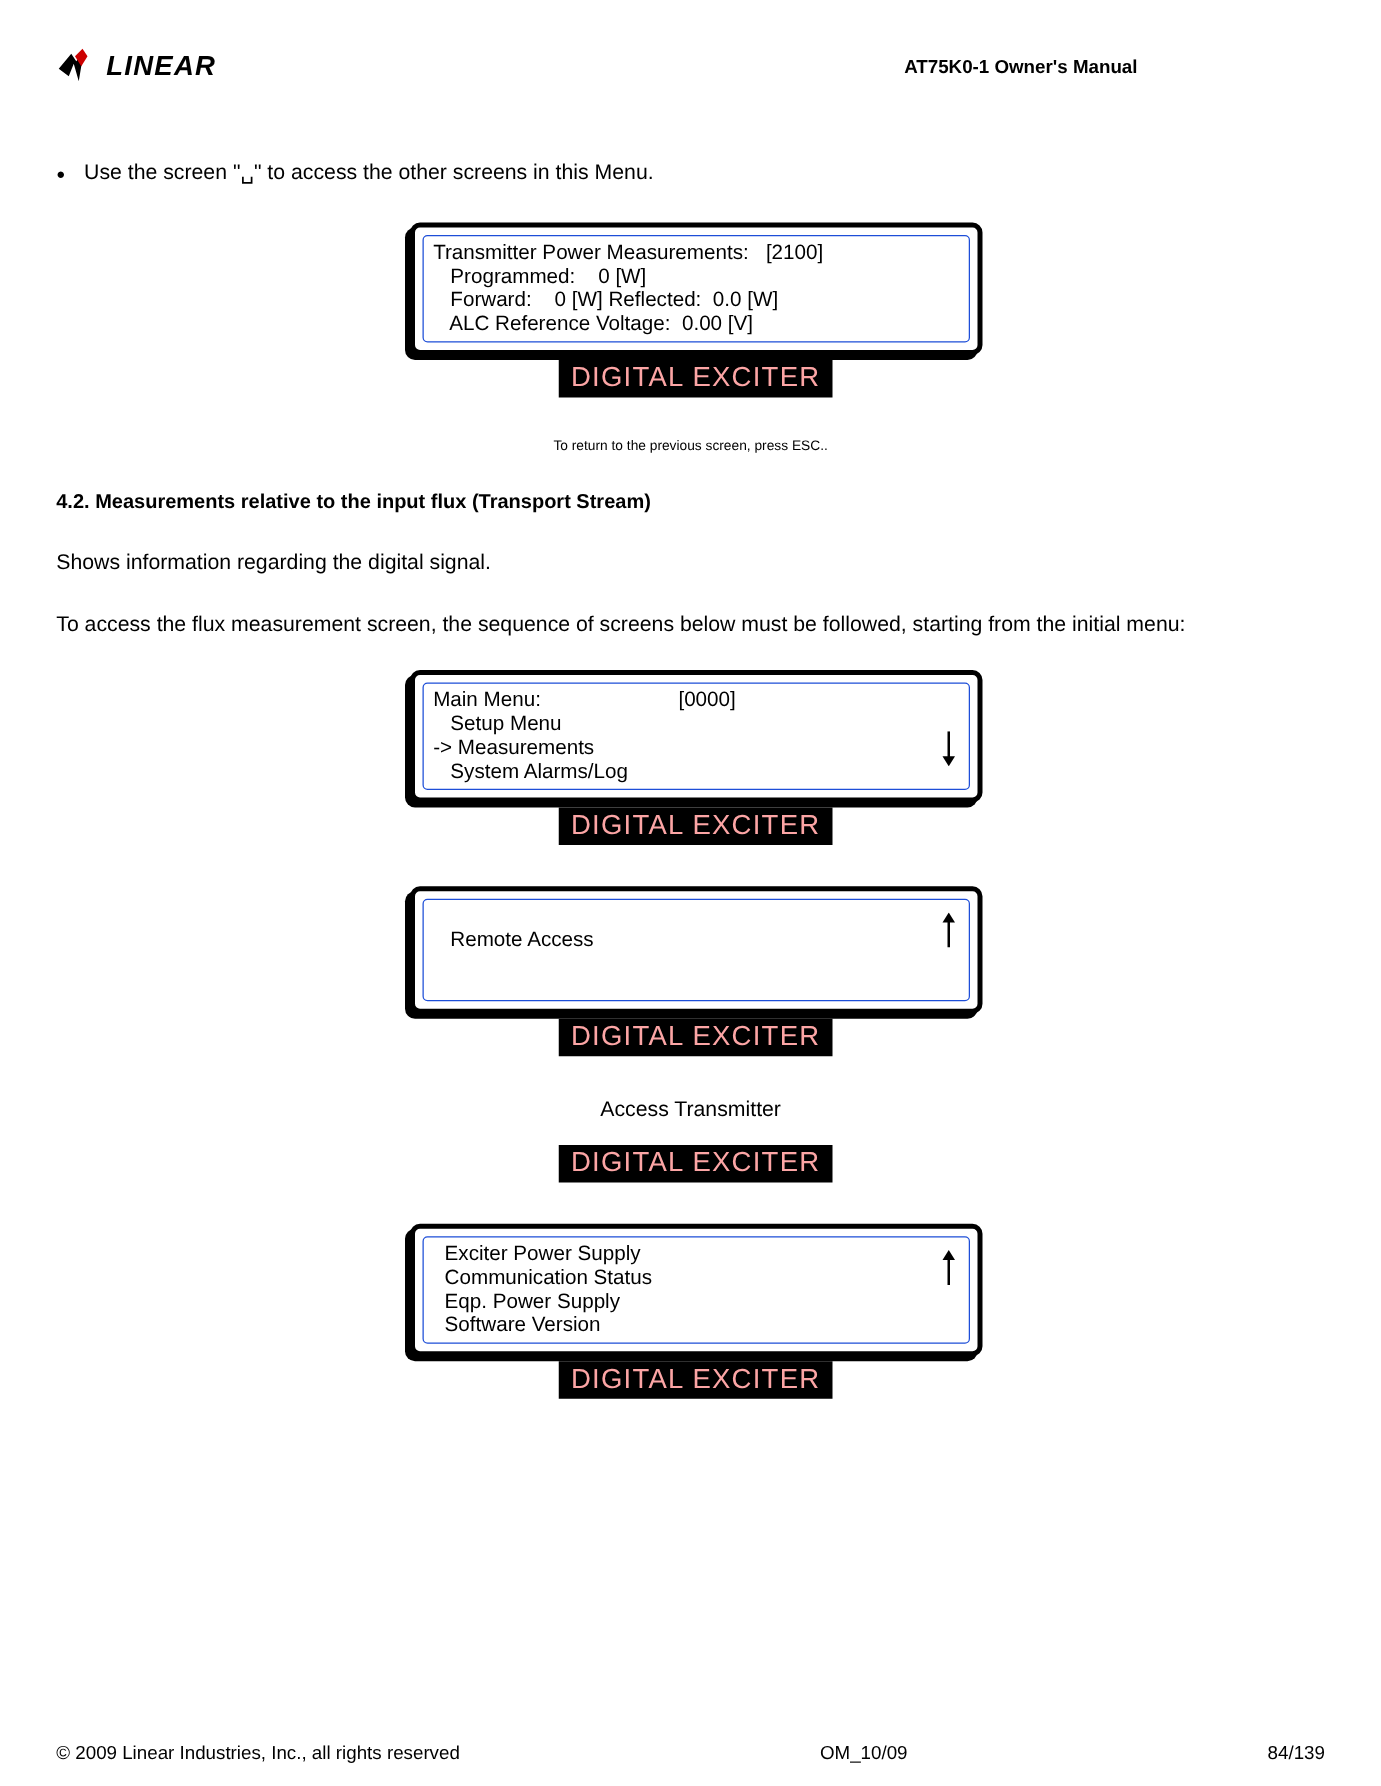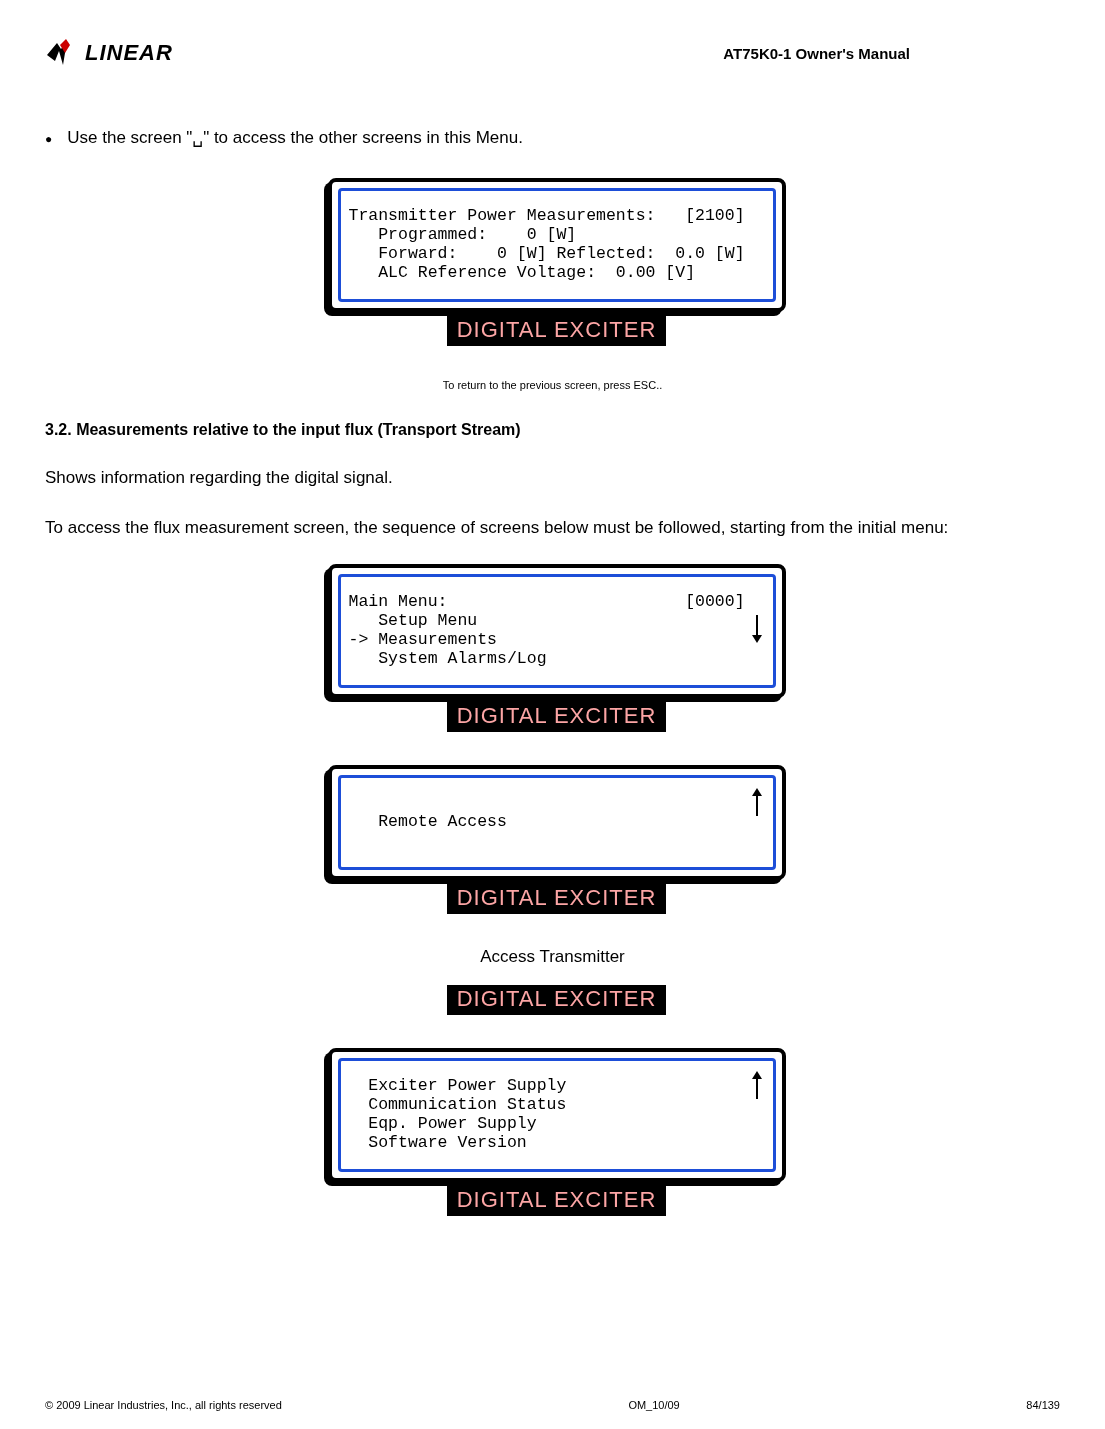--- a/index.html
+++ b/index.html
@@ -74,24 +74,24 @@
     }
     .lcd-outer {
       position: relative;
       border: 4px solid #000;
       border-radius: 8px;
       background: #fff;
       padding: 6px;
       left: 4px;
     }
     .lcd-inner {
-      border: 3px solid #1d4ed8;
+      border: 1px solid #1d4ed8;
       border-radius: 4px;
-      padding: 16px 8px;
-      font-family: Liberation Mono, monospace;
+      padding: 4px 8px;
+      font-family: Liberation Sans, sans-serif;
       font-size: 16.5px;
       line-height: 1.15;
       white-space: pre;
       min-height: 82px;
       position: relative;
     }
     .lcd-label-wrap {
       text-align: center;
       margin-top: -3px;
       position: relative;
@@ -141,21 +141,21 @@
     .arrow-up {
       top: 10px;
     }
     .footer {
       position: absolute;
       bottom: 18px;
       left: 45px;
       right: 45px;
       display: flex;
       justify-content: space-between;
-      font-size: 11px;
+      font-size: 15px;
       gap: 48px;
     }
   </style>
 </head>
 <body>
 
 <div class="header">
   <div class="logo">
     <div class="logo-mark">
       <svg viewBox="0 0 36 36" width="36" height="36">
@@ -181,21 +181,21 @@
 <span>   Programmed:    0 [W]</span>
 <span>   Forward:    0 [W] Reflected:  0.0 [W]</span>
 <span>   ALC Reference Voltage:  0.00 [V]</span></div>
     </div>
   </div>
   <div class="lcd-label-wrap"><span class="lcd-label">DIGITAL EXCITER</span></div>
 </div>
 
 <div class="center-text">To return to the previous screen, press ESC..</div>
 
-<div class="section-heading">3.2. Measurements relative to the input flux (Transport Stream)</div>
+<div class="section-heading">4.2. Measurements relative to the input flux (Transport Stream)</div>
 
 <div class="body-text">Shows information regarding the digital signal.</div>
 <div class="body-text">To access the flux measurement screen, the sequence of screens below must be followed, starting from the initial menu:</div>
 
 <div class="panel-section">
   <div class="lcd-panel">
     <div class="lcd-shadow"></div>
     <div class="lcd-outer">
       <div class="lcd-inner"><span>Main Menu:                        [0000]</span>
 <span>   Setup Menu</span>

